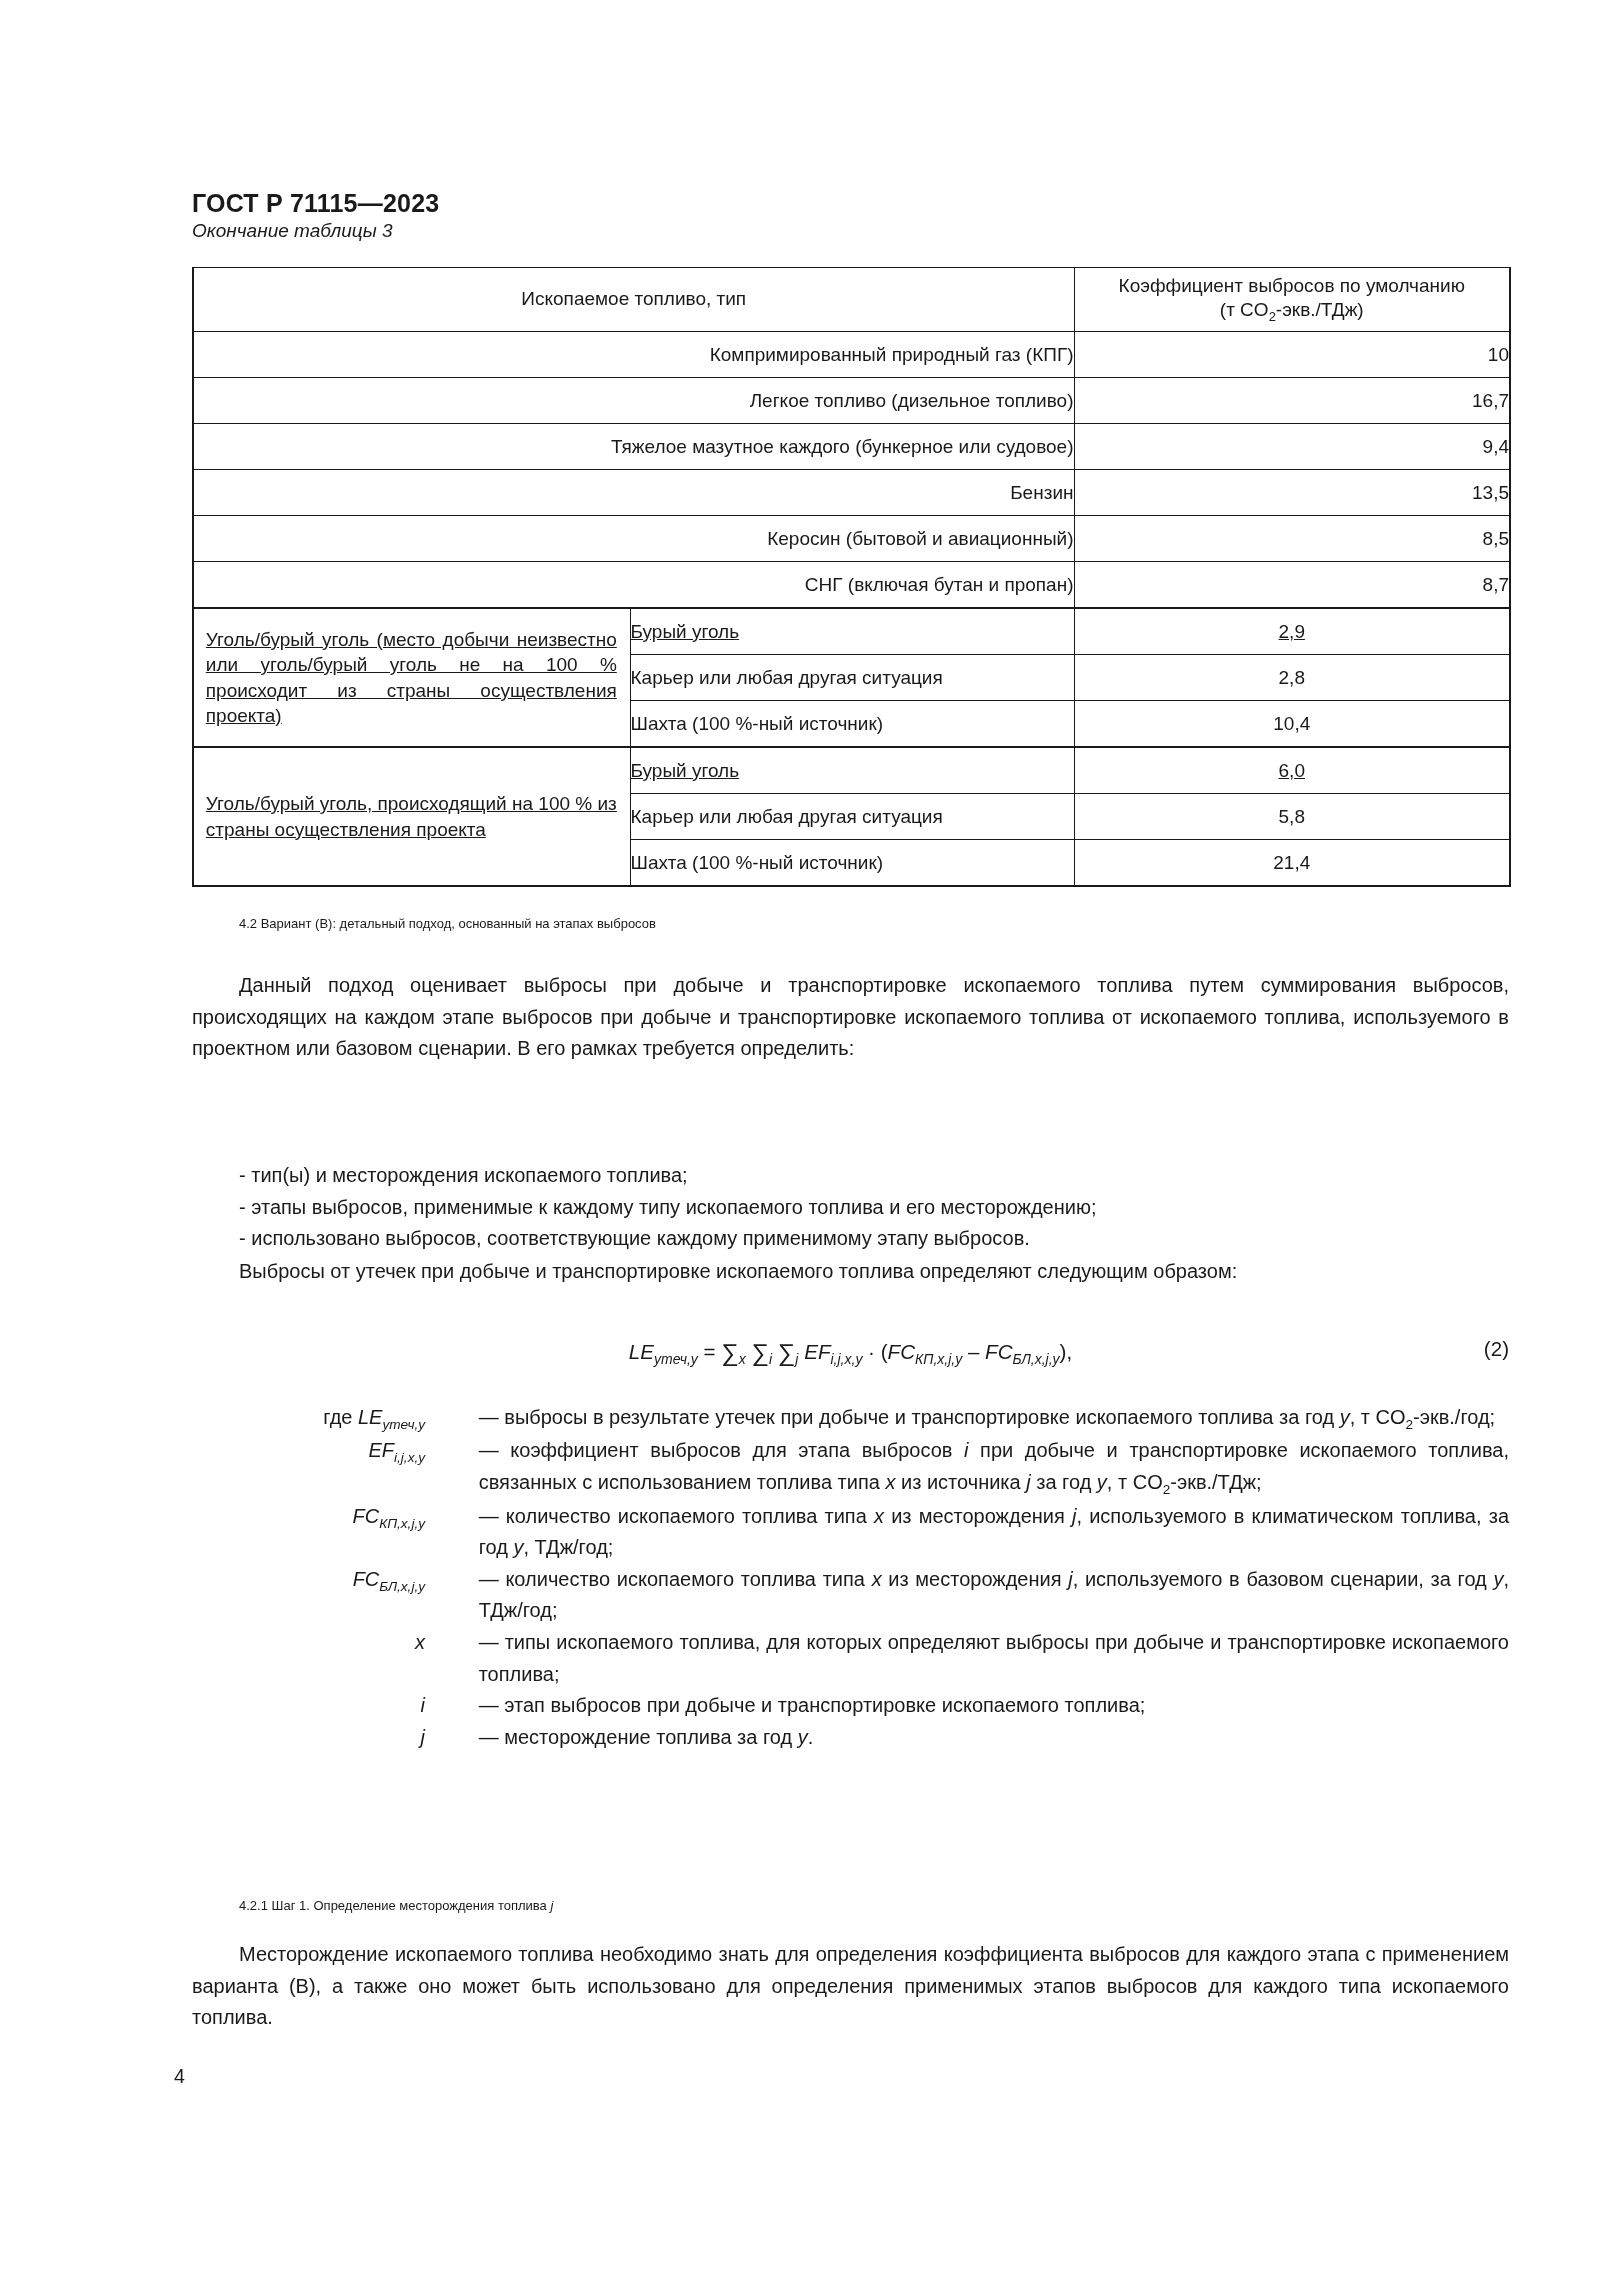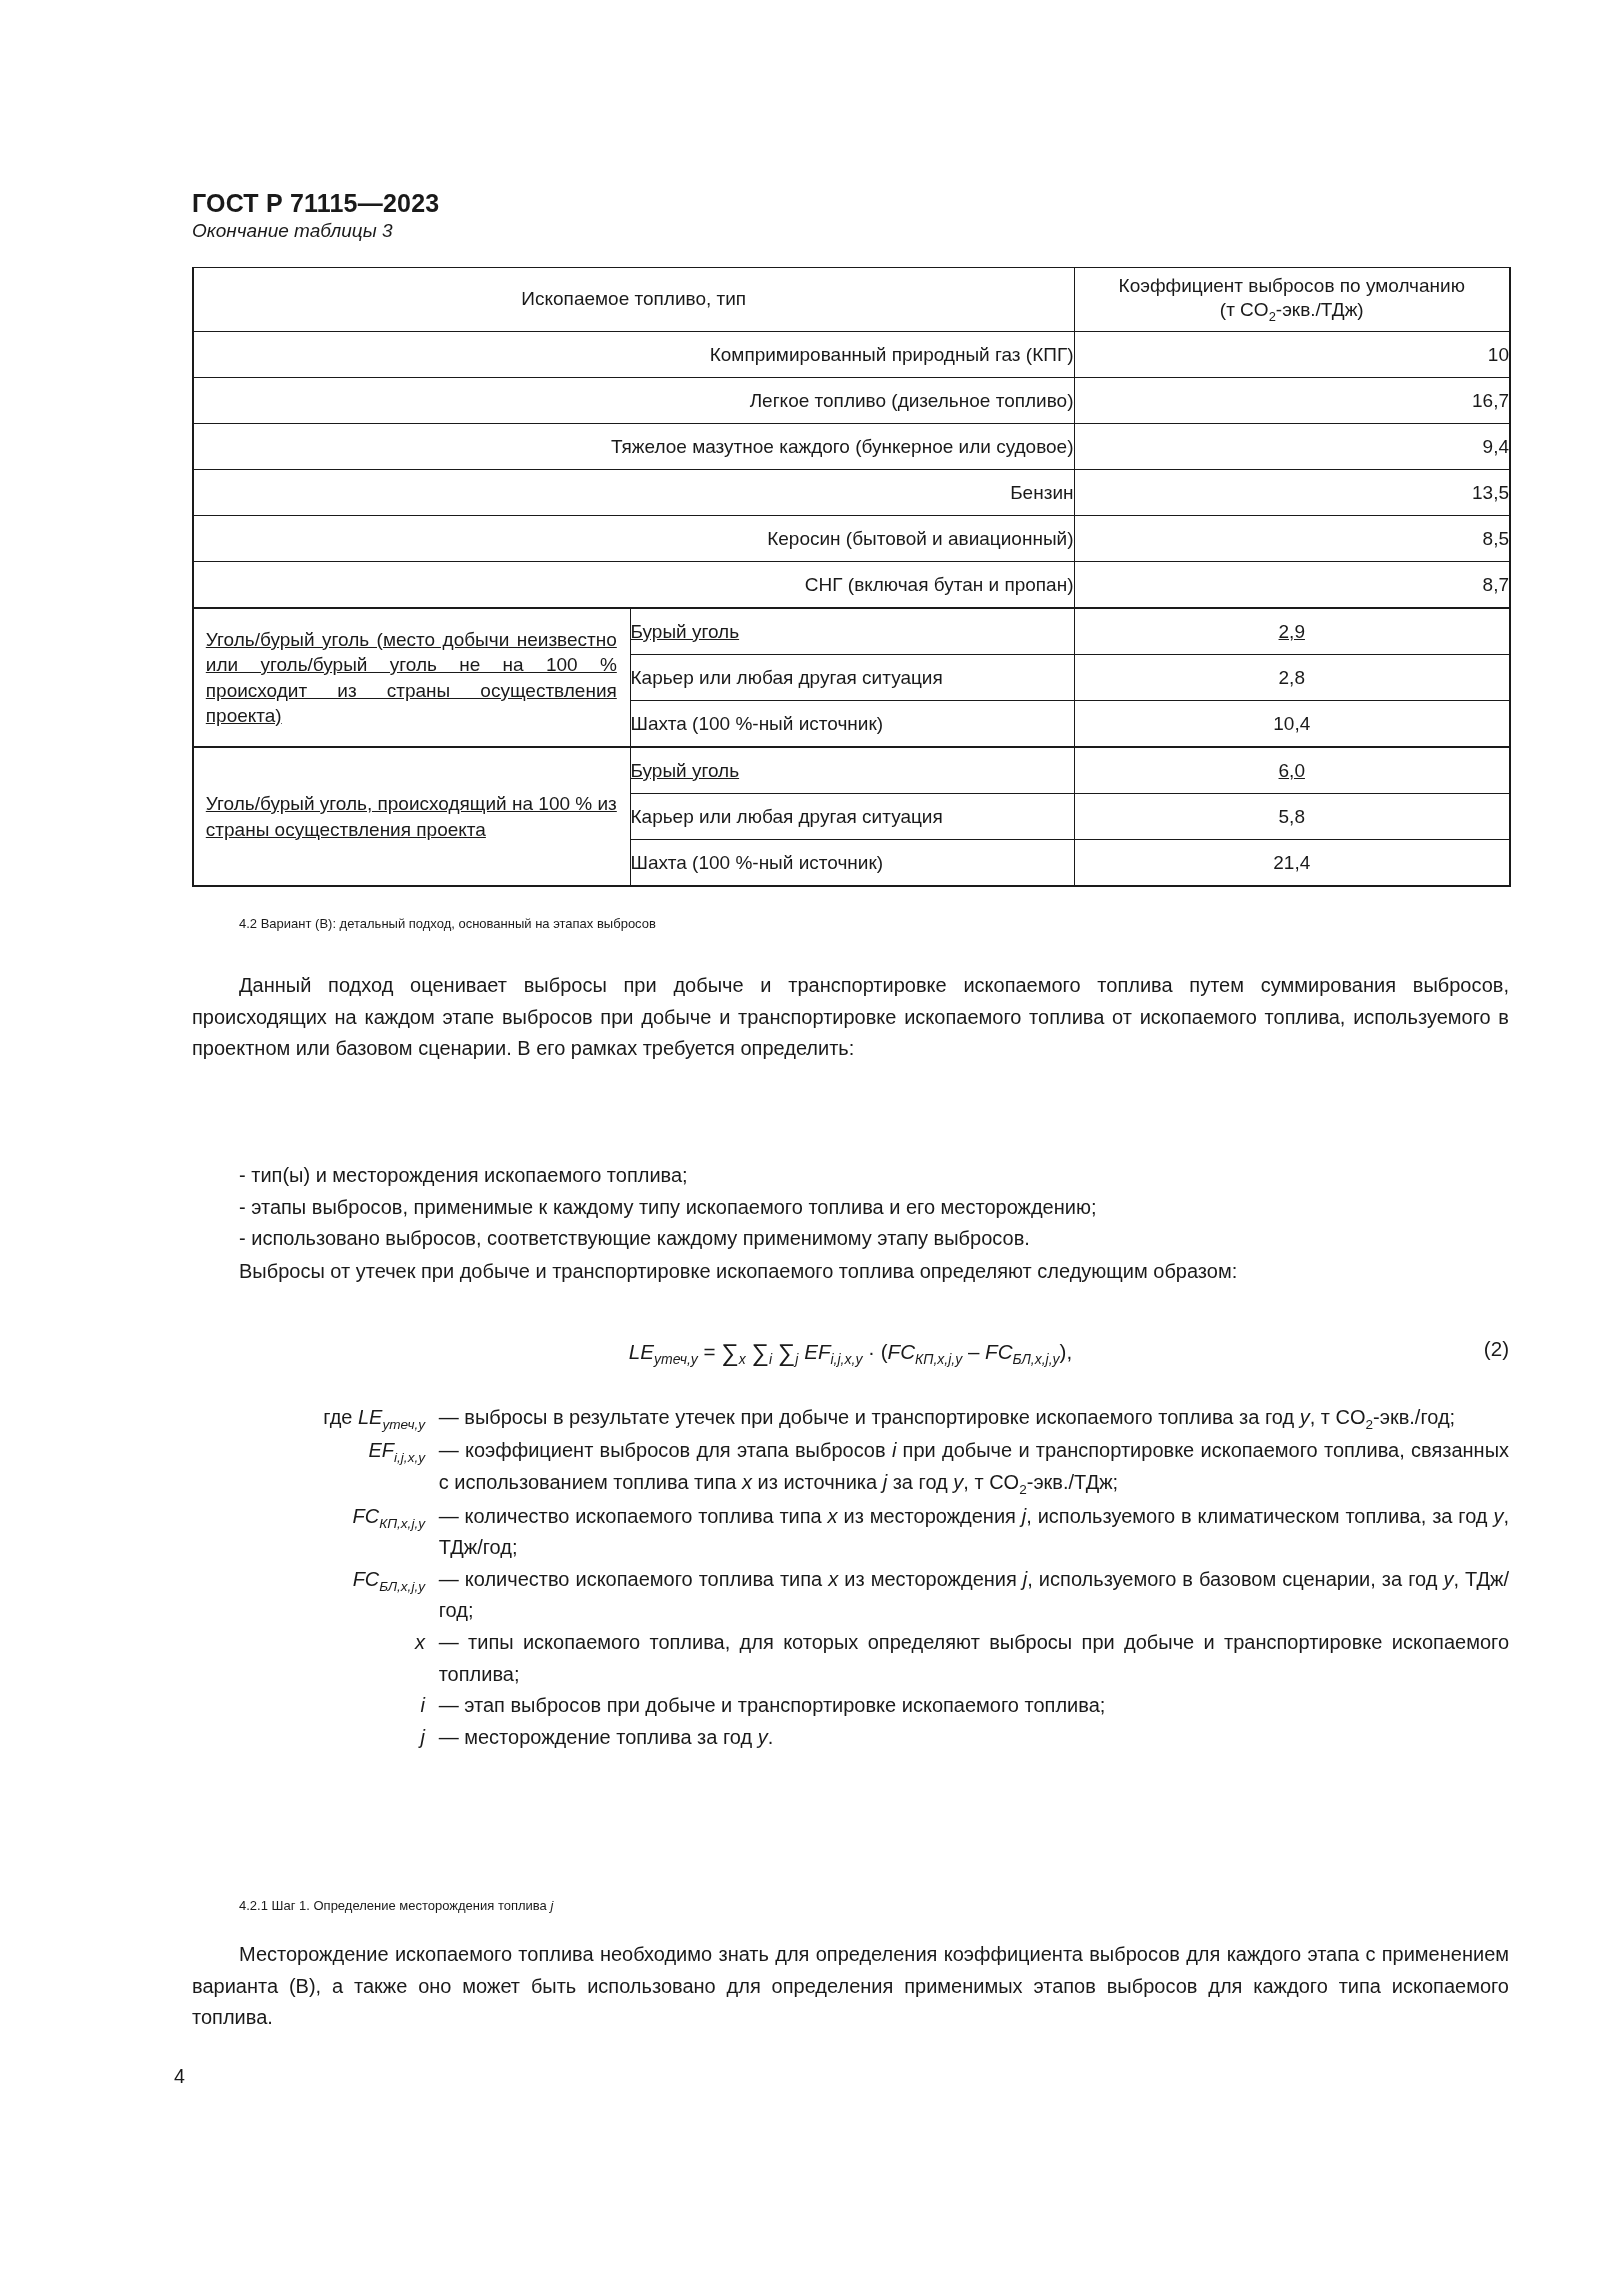--- a/index.html
+++ b/index.html
@@ -144,20 +144,21 @@
   
   .wherelist {
     position: absolute;
     width: 1317px;
     font-size: 20px;
   }
   .wl-row {
     display: flex;
     align-items: flex-start;
     margin-bottom: 0px;
+    gap: 40px;
   }
   .wl-term {
     width: 233px;
     flex: 0 0 233px;
     text-align: right;
     padding-right: 9.8px;
     font-style: italic;
     line-height: 1.58;
     white-space: nowrap;
   }

